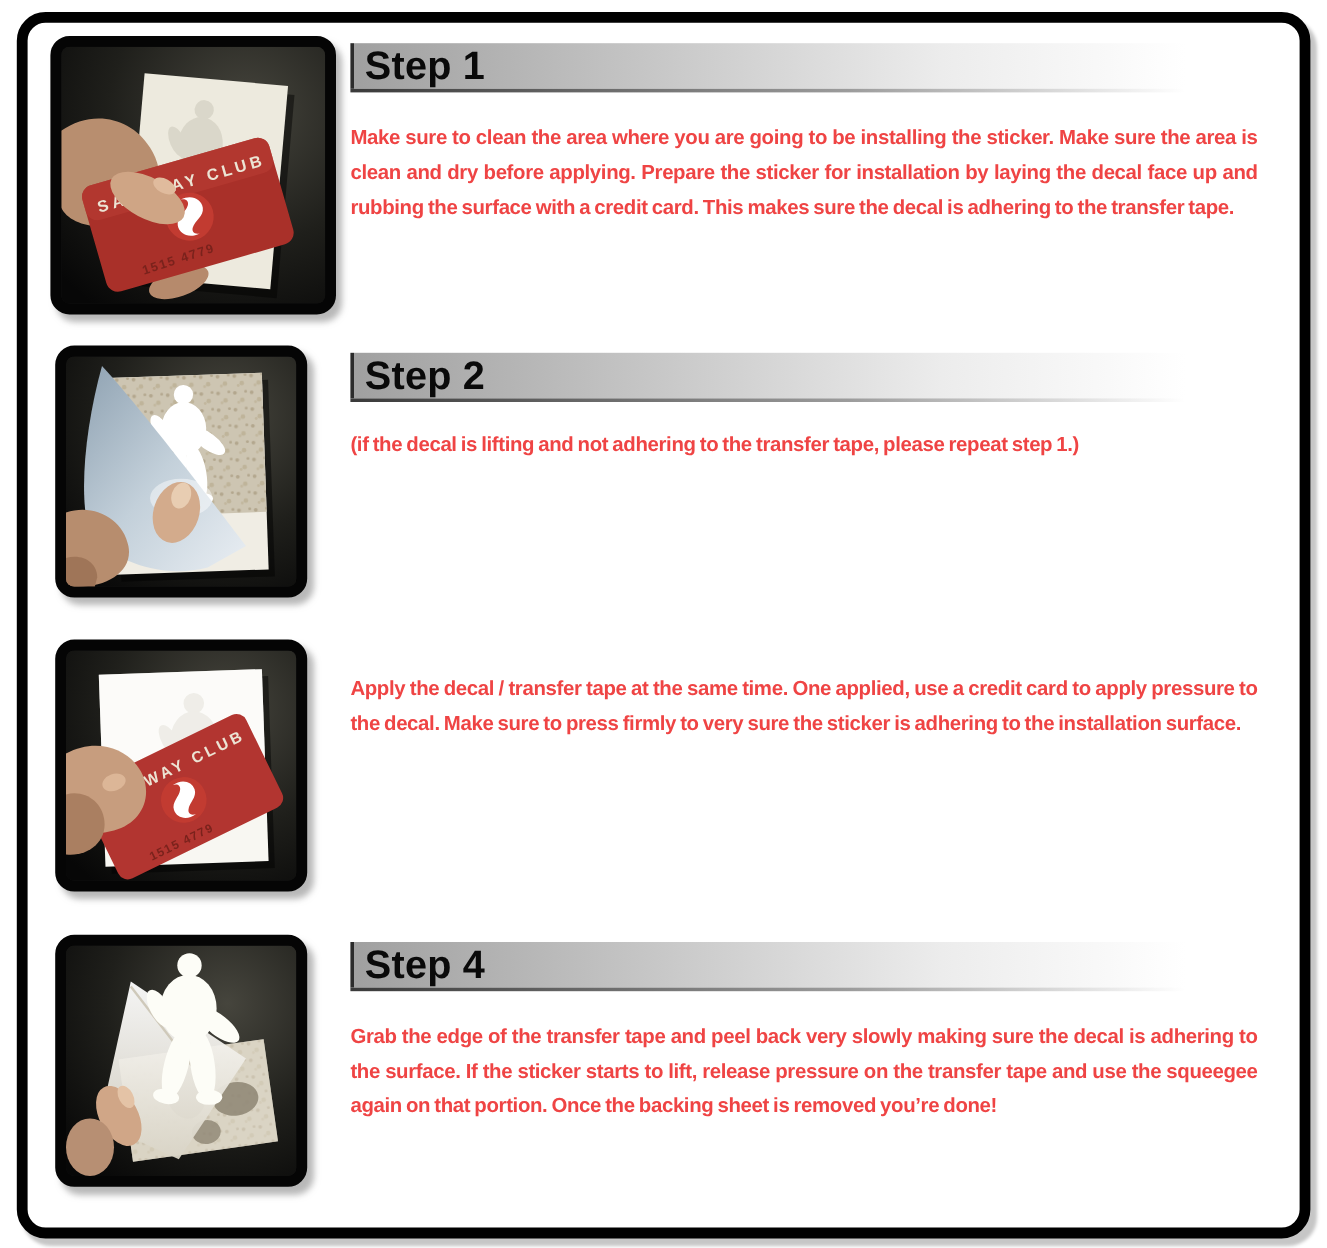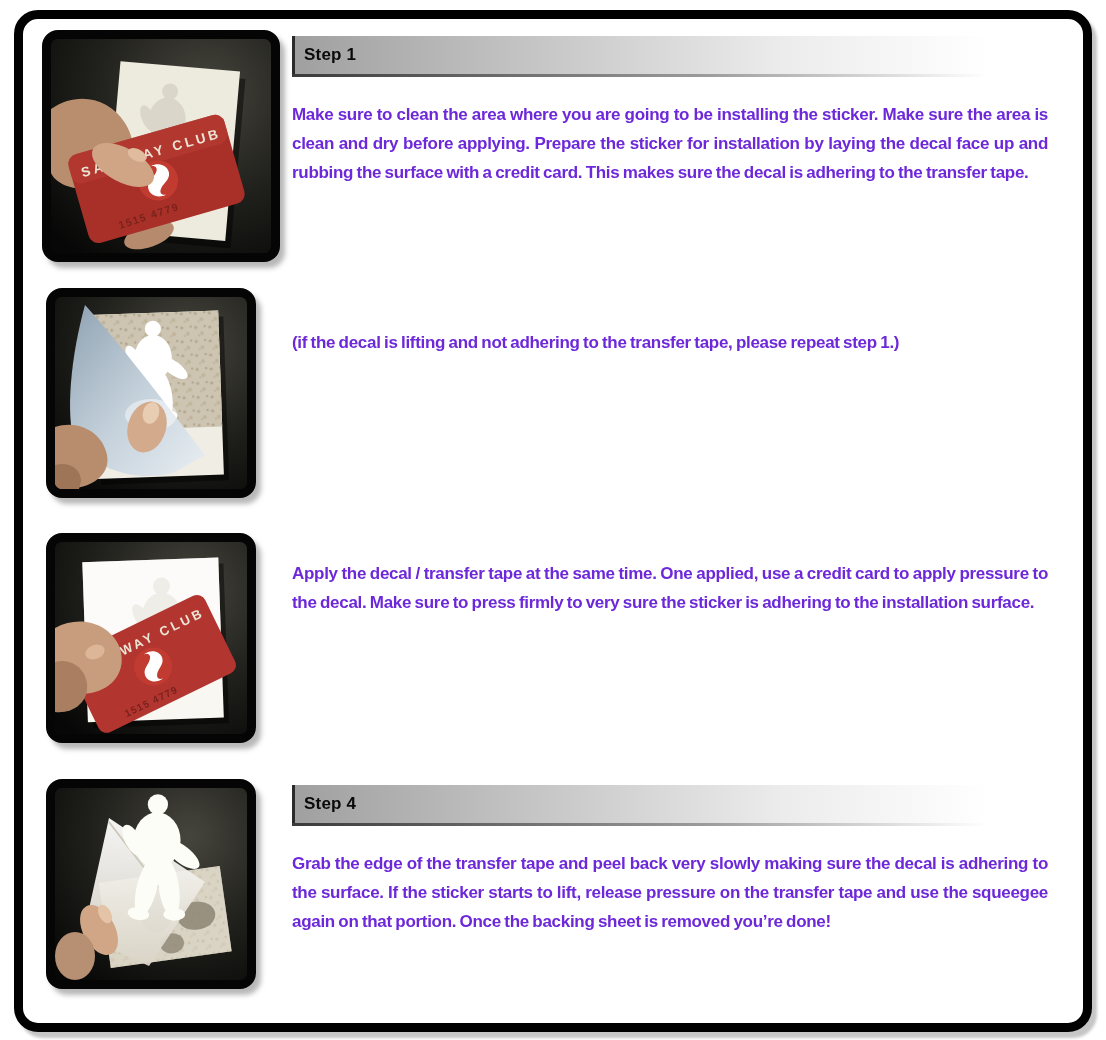--- a/index.html
+++ b/index.html
@@ -21,27 +21,27 @@
     position:relative;height:38px;margin-top:6px;
     background:linear-gradient(to right,#a0a0a0 0%,#c3c3c3 30%,#ececec 65%,#ffffff 92%);
     border-left:3px solid #2b2b2b;
   }
   .stepbar::after{
     content:"";position:absolute;left:-3px;right:0;bottom:-3px;height:3px;
     background:linear-gradient(to right,#3a3a3a 0%,#9c9c9c 55%,rgba(255,255,255,0) 92%);
   }
   .stepbar .steplabel{
     display:block;padding-left:9px;line-height:38px;
-    font-size:17px;font-weight:bold;letter-spacing:0.2px;color:#0a0a0a;
+    font-size:33px;font-weight:bold;letter-spacing:0.2px;color:#0a0a0a;
   }
   .body-text{
     margin:26px 0 0 0;font-size:17px;font-weight:bold;line-height:29px;
-    letter-spacing:-0.3px;word-spacing:-1px;text-align:justify;color:#6d28d9;
-  }
-  .body-text.note{margin-top:40px;}
+    letter-spacing:-0.3px;word-spacing:-1px;text-align:justify;color:#ef4444;
+  }
+  .body-text.note{margin-top:24px;}
   
   .photo{
     position:absolute;border:9px solid #050505;border-radius:16px;
     background:#101010;overflow:hidden;
     box-shadow:5px 6px 5px rgba(125,125,125,.55);
   }
   .photo svg{display:block;}
   .p1{left:42px;top:0;width:220px;height:214px;}
   .p2,.p3,.p4{left:46px;top:0;width:192px;height:192px;}
   svg text{font-family:"Liberation Sans", sans-serif;font-weight:bold;}
@@ -132,20 +132,23 @@
       </g>
       <path d="M30 8 C58 38 118 116 150 158 L118 176 C78 186 40 170 20 148 C10 118 16 58 30 8 Z" fill="url(#blueg)"></path>
       <ellipse cx="96" cy="118" rx="26" ry="16" fill="#ffffff" opacity="0.45"></ellipse>
       <ellipse cx="92" cy="130" rx="19" ry="26" fill="#d3ab8c" transform="rotate(18 92 130)"></ellipse>
       <ellipse cx="96" cy="116" rx="8" ry="11" fill="#e8cdb2" transform="rotate(18 96 116)"></ellipse>
       <path d="M0 130 C24 122 48 136 52 158 C56 178 36 192 10 192 L0 192 Z" fill="#b78d6e"></path>
       <path d="M0 168 C14 164 26 172 26 184 L24 192 L0 192 Z" fill="#9f7558"></path>
     </svg>
   </figure>
   <div class="content">
+    <div class="stepbar">
+      <span class="steplabel">Step 2</span>
+    </div>
     <p class="body-text note">(if the decal is lifting and not adhering to the transfer tape, please repeat step 1.)</p>
   </div>
 </section>
 
 <section class="row" style="top:533px;height:220px;">
   <figure class="photo p3" style="margin:0">
     <svg viewBox="0 0 192 192" width="192" height="192">
       <rect width="192" height="192" fill="url(#pbg)"></rect>
       <g transform="rotate(-2 96 96)">
         <rect x="30" y="18" width="136" height="160" fill="rgba(0,0,0,0.45)" transform="translate(5 6)"></rect>

